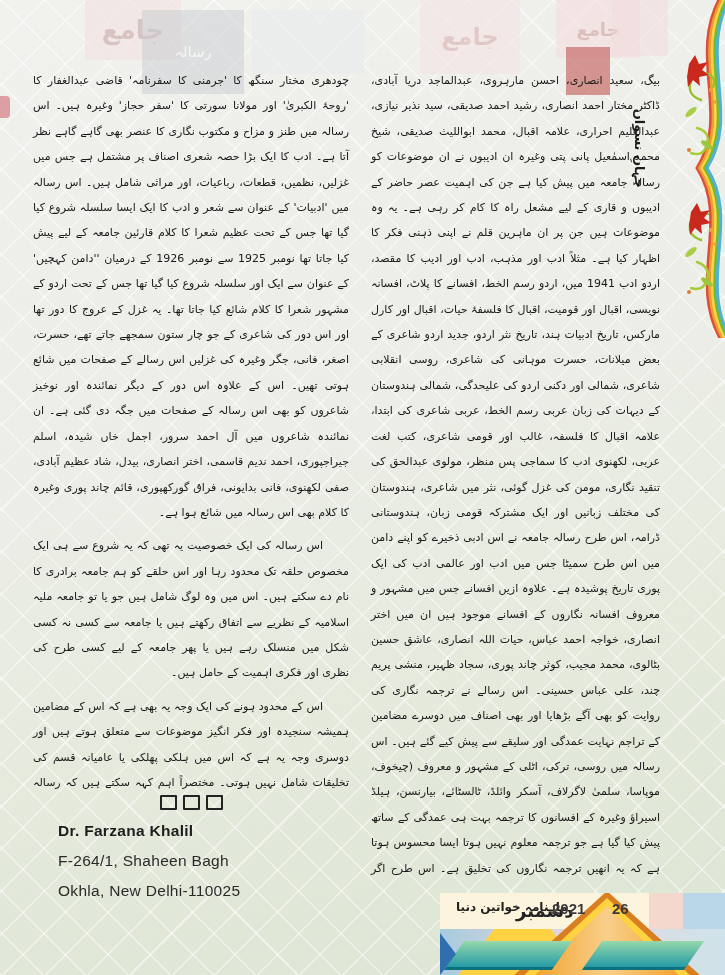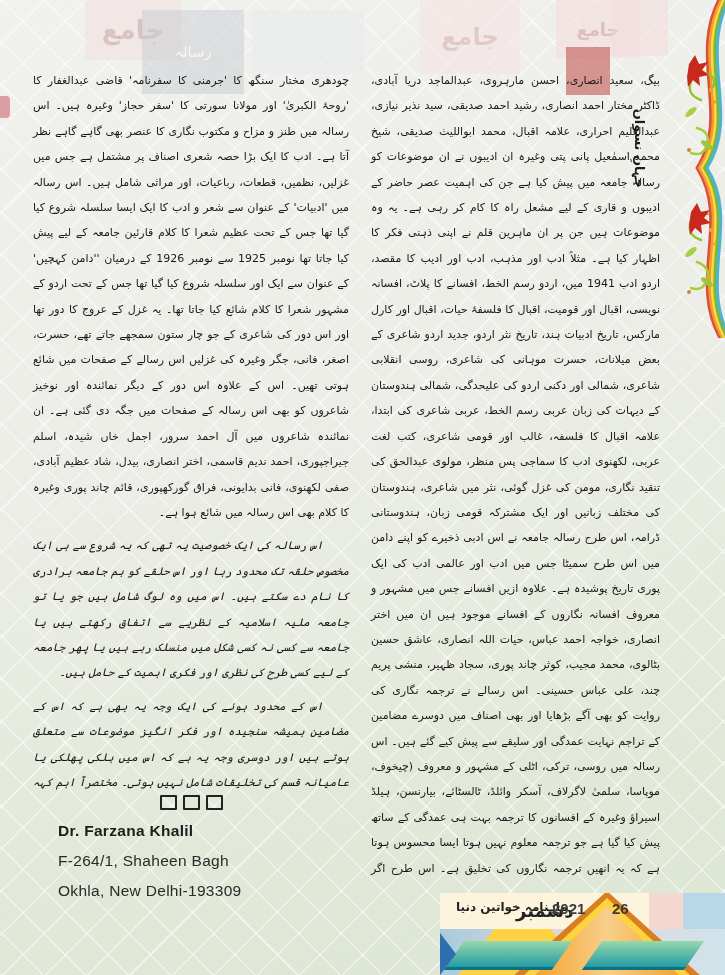--- a/index.html
+++ b/index.html
@@ -33,21 +33,21 @@
     position:absolute;left:647px;top:92px;width:96px;
     transform:rotate(90deg);transform-origin:left top;
     direction:rtl;font-size:13px;font-weight:bold;color:#1c1c1c;white-space:nowrap;
   }
   
   .col{
     position:absolute;direction:rtl;text-align:justify;
     font-size:11px;line-height:25.4px;color:#191919;overflow:hidden;
   }
   .col p{margin:8px;}
-  .col p + p{text-indent:26px;font-style:italic;}
+  .col p + p{text-indent:26px;}
   .col-left{left:25px;top:60px;width:332px;height:732px;}
   .col-right{left:363px;top:60px;width:305px;height:828px;}
   
   .marker{position:absolute;left:25px;top:795px;width:332px;text-align:center;}
   .marker i{display:inline-block;width:13px;height:11px;border:2.5px solid #222;margin:0 3px;border-radius:1px;}
   
   .author{position:absolute;left:58px;top:816px;font-family:"Liberation Sans",sans-serif;font-size:15.5px;color:#2a2a2a;letter-spacing:.3px;}
   .author div{line-height:30px;}
   .author .name{font-weight:bold;color:#1d1d1d;}
   
@@ -131,21 +131,21 @@
     <p>چودھری مختار سنگھ کا 'جرمنی کا سفرنامہ' قاضی عبدالغفار کا 'روحۂ الکبریٰ' اور مولانا سورتی کا 'سفر حجاز' وغیرہ ہیں۔ اس رسالہ میں طنز و مزاح و مکتوب نگاری کا عنصر بھی گاہے گاہے نظر آتا ہے۔ ادب کا ایک بڑا حصہ شعری اصناف پر مشتمل ہے جس میں غزلیں، نظمیں، قطعات، رباعیات، اور مراثی شامل ہیں۔ اس رسالہ میں 'ادبیات' کے عنوان سے شعر و ادب کا ایک ایسا سلسلہ شروع کیا گیا تھا جس کے تحت عظیم شعرا کا کلام قارئین جامعہ کے لیے پیش کیا جاتا تھا نومبر 1925 سے نومبر 1926 کے درمیان ''دامن کہچیں' کے عنوان سے ایک اور سلسلہ شروع کیا گیا تھا جس کے تحت اردو کے مشہور شعرا کا کلام شائع کیا جاتا تھا۔ یہ غزل کے عروج کا دور تھا اور اس دور کی شاعری کے جو چار ستون سمجھے جاتے تھے، حسرت، اصغر، فانی، جگر وغیرہ کی غزلیں اس رسالے کے صفحات میں شائع ہوتی تھیں۔ اس کے علاوہ اس دور کے دیگر نمائندہ اور نوخیز شاعروں کو بھی اس رسالہ کے صفحات میں جگہ دی گئی ہے۔ ان نمائندہ شاعروں میں آل احمد سرور، اجمل خاں شیدہ، اسلم جیراجپوری، احمد ندیم قاسمی، اختر انصاری، بیدل، شاد عظیم آبادی، صفی لکھنوی، فانی بدایونی، فراق گورکھپوری، قائم چاند پوری وغیرہ کا کلام بھی اس رسالہ میں شائع ہوا ہے۔</p>
     <p>اس رسالہ کی ایک خصوصیت یہ تھی کہ یہ شروع سے ہی ایک مخصوص حلقہ تک محدود رہا اور اس حلقے کو ہم جامعہ برادری کا نام دے سکتے ہیں۔ اس میں وہ لوگ شامل ہیں جو یا تو جامعہ ملیہ اسلامیہ کے نظریے سے اتفاق رکھتے ہیں یا جامعہ سے کسی نہ کسی شکل میں منسلک رہے ہیں یا پھر جامعہ کے لیے کسی طرح کی نظری اور فکری اہمیت کے حامل ہیں۔</p>
     <p>اس کے محدود ہونے کی ایک وجہ یہ بھی ہے کہ اس کے مضامین ہمیشہ سنجیدہ اور فکر انگیز موضوعات سے متعلق ہوتے ہیں اور دوسری وجہ یہ ہے کہ اس میں ہلکی پھلکی یا عامیانہ قسم کی تخلیقات شامل نہیں ہوتی۔ مختصراً اہم کہہ سکتے ہیں کہ رسالہ 'جامعہ' کی ادبی و تعلیمی خدمات کو نظر انداز نہیں کیا جا سکتا کیونکہ اس رسالہ نے ابتدا سے آج تک اپنا ایک معیار اور مزاج برقرار رکھا ہے اور اس میں ان ہی اہل علم و ادیبوں کو شامل کیا گیا ہے جو علم و ادب کا ایک گہوارہ ہیں۔ آج بھی ہمارے قاری اور ادیب اس میں شامل تخلیقات سے مستفید ہو رہے ہیں۔</p>
   </div>
 
   <div class="marker"><i></i><i></i><i></i></div>
 
   <div class="author">
     <div class="name">Dr. Farzana Khalil</div>
     <div>F-264/1, Shaheen Bagh</div>
-    <div>Okhla, New Delhi-193309</div>
+    <div>Okhla, New Delhi-110025</div>
   </div>
 
   <div class="footer">
     <div class="f-band"></div>
     <div class="f-pink"></div>
     <div class="f-blue"></div>
     <div class="tri t1"></div>
     <div class="tri t2"></div>
     <div class="tri t3"></div>
     <div class="tr1"></div>

